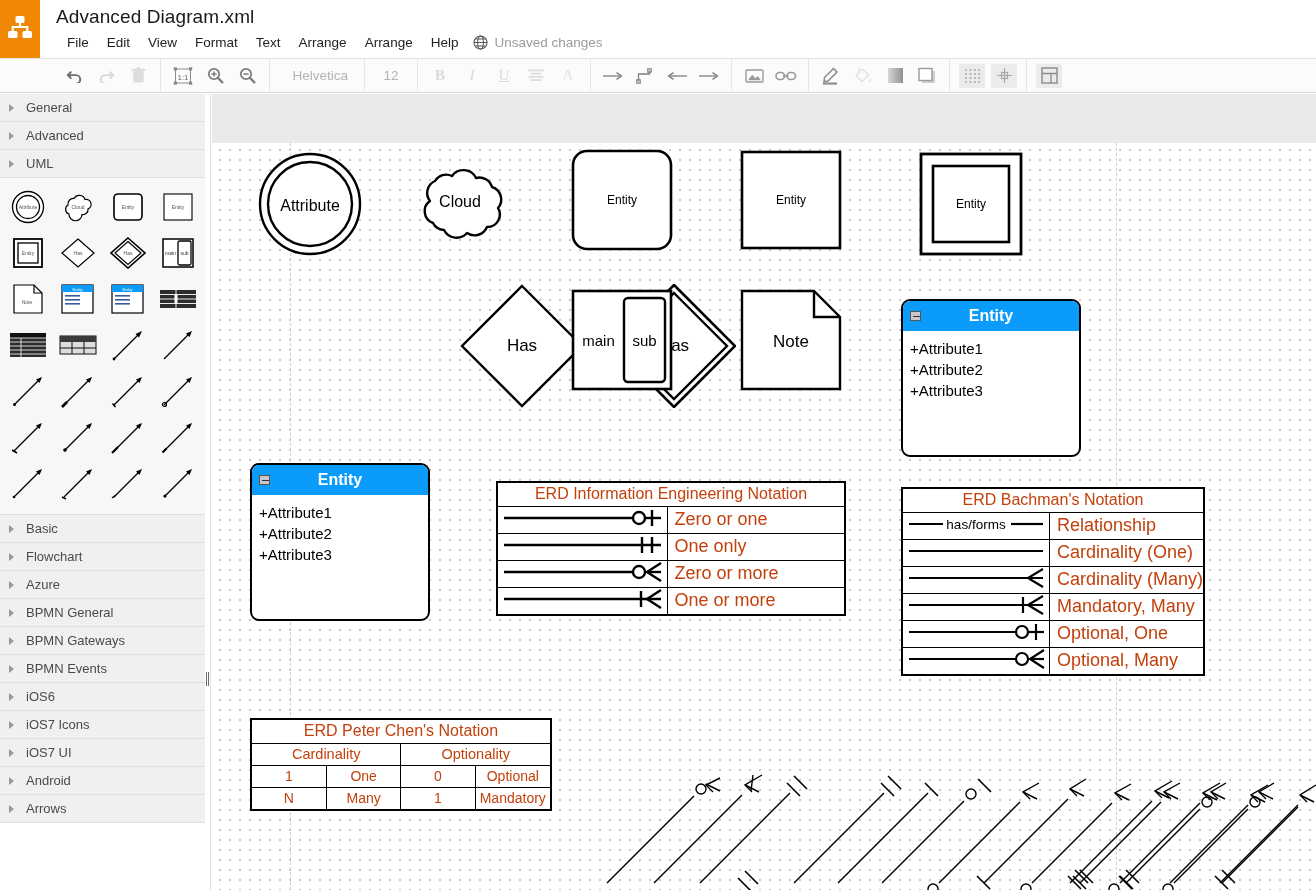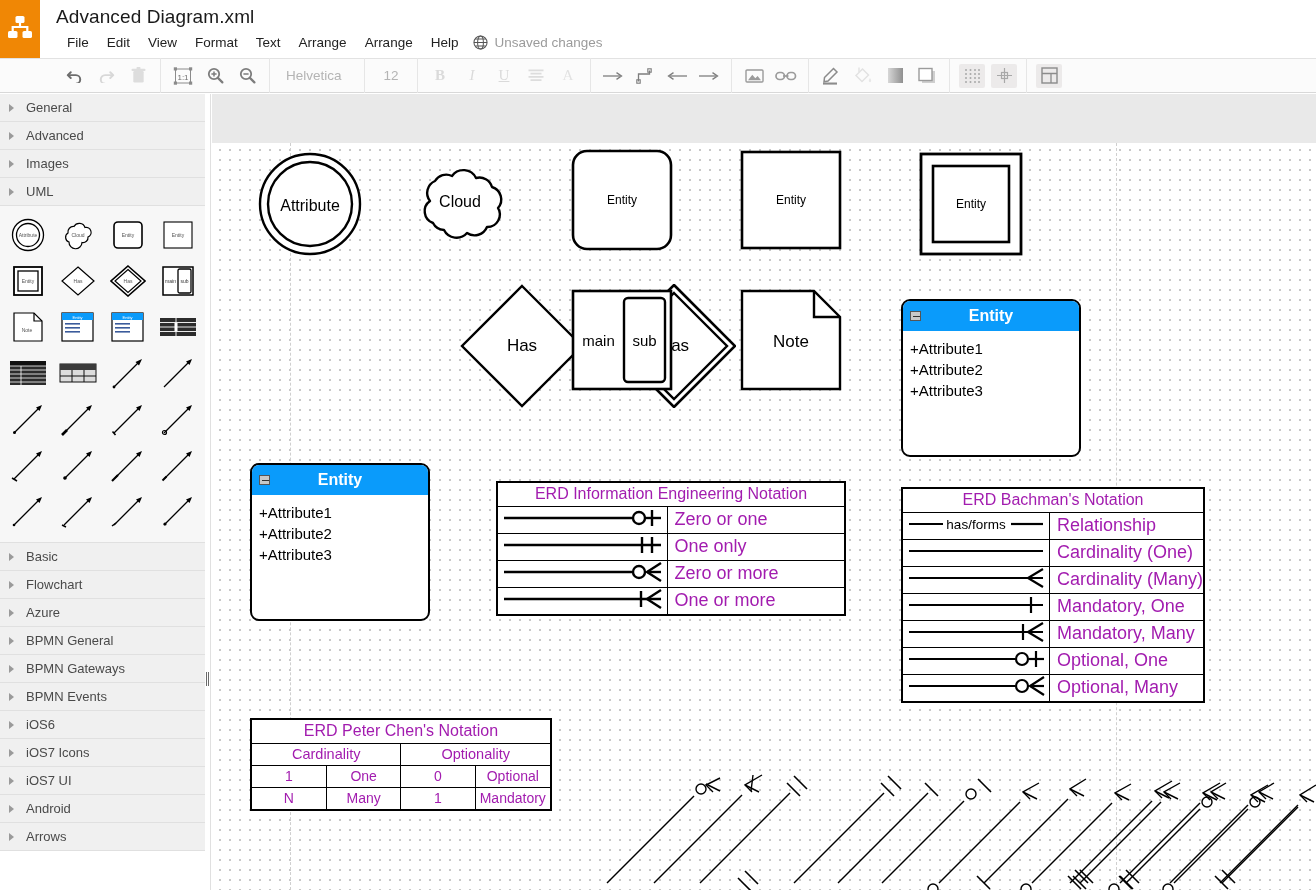--- a/index.html
+++ b/index.html
@@ -59,21 +59,21 @@
   
   .uml { position: absolute; border: 2px solid #000; border-radius: 9px; background: #fff; overflow: hidden; }
   .uml .hdr { background: #0a9bfb; color: #fff; font-weight: bold; text-align: center; position: relative; }
   .uml .hdr .minus { position: absolute; left: 7px; top: 50%; transform: translateY(-50%); width: 11px; height: 10px; background: #c8c8c8; border: 1px solid #555; }
   .uml .hdr .minus:after { content: ""; position: absolute; left: 2px; top: 4px; width: 7px; height: 1px; background: #333; }
   .uml .body { padding: 7px 0 0 7px; }
   .uml .body div { color: #000; }
 
   
   .ntable { position: absolute; border: 2px solid #000; background: #fff; border-collapse: collapse; }
-  .ntable td, .ntable th { border: 1px solid #000; padding: 0; font-weight: normal; color: #a21caf; }
+  .ntable td, .ntable th { border: 1px solid #000; padding: 0; font-weight: normal; color: #c2410c; }
   .ntable .ttl { text-align: center; font-size: 16px; padding: 2px 0 3px 0; }
   .ntable .sym { width: 170px; height: 24px; }
   .ntable .txt { font-size: 18px; padding: 1px 0 2px 7px; white-space: nowrap; }
   .chen td { text-align: center; font-size: 14px; padding: 2px 0 3px 0; }
 </style>
 </head>
 <body>
 
 <div id="app">
 
@@ -152,21 +152,21 @@
       </div>
       <div class="tbtn">
         <svg width="17" height="17" viewBox="0 0 17 17">
             <circle cx="7" cy="7" r="5.2" fill="none" stroke="#7d7d7d" stroke-width="1.8"></circle>
             <path d="M10.9 10.9 L15.4 15.4" stroke="#7d7d7d" stroke-width="2.2" stroke-linecap="round"></path>
             <path d="M4.4 7h5.2" stroke="#7d7d7d" stroke-width="1.5"></path>
           </svg>
       </div>
     </div>
     <div class="tgroup">
-      <div class="tfield" style="width:82px;text-align:left">Helvetica</div>
+      <div class="tfield" style="width:82px;text-align:right">Helvetica</div>
     </div>
     <div class="tgroup">
       <div class="tfield" style="width:40px;text-align:center">12</div>
     </div>
     <div class="tgroup">
       <div class="tbtn disabled">
           <span style="font-size:15px;font-weight:bold;color:#b3b3b3;font-family:'Liberation Serif',serif">B</span>
         </div>
       <div class="tbtn disabled">
           <span style="font-size:15px;font-style:italic;color:#b3b3b3;font-family:'Liberation Serif',serif">I</span>
@@ -299,21 +299,20 @@
             <rect x="1" y="1" width="15" height="15" fill="none" stroke="#8b8b8b" stroke-width="1.4"></rect>
             <path d="M1 6.5h15M10 6.5v9.5" stroke="#8b8b8b" stroke-width="1.3"></path>
           </svg>
       </div>
     </div>
   </div>
 
   <div class="sidebar">
     <div class="cat"><span class="arr"></span><span>General</span></div>
     <div class="cat"><span class="arr"></span><span>Advanced</span></div>
-    <div class="cat"><span class="arr"></span><span>Images</span></div>
     <div class="cat"><span class="arr"></span><span>UML</span></div>
 
     <div class="palette">
 
       <div class="prow">
         <div class="pcell">
             <svg width="34" height="34" viewBox="0 0 34 34">
               <circle cx="17" cy="17" r="15.5" fill="#fff" stroke="#000" stroke-width="1.3"></circle>
               <circle cx="17" cy="17" r="11.5" fill="#fff" stroke="#000" stroke-width="1.3"></circle>
               <text x="17" y="19" font-size="5" text-anchor="middle" fill="#555" font-family="Liberation Sans, sans-serif">Attribute</text>
@@ -729,27 +728,20 @@
                   <path d="M6 11 H140" stroke="#000" stroke-width="2.2"></path>
                 </svg></td>
           <td class="txt">Cardinality (One)</td>
         </tr>
         <tr>
           <td class="sym"><svg width="146" height="22" viewBox="0 0 146 22">
                   <path d="M6 11 H140" stroke="#000" stroke-width="2.2"></path>
                   <path d="M140 2 L125 11 L140 20" fill="none" stroke="#000" stroke-width="2.2"></path>
                 </svg></td>
           <td class="txt">Cardinality (Many)</td>
-        </tr>
-        <tr>
-          <td class="sym"><svg width="146" height="22" viewBox="0 0 146 22">
-                  <path d="M6 11 H140" stroke="#000" stroke-width="2.2"></path>
-                  <path d="M128 3 V19" stroke="#000" stroke-width="2.2"></path>
-                </svg></td>
-          <td class="txt">Mandatory, One</td>
         </tr>
         <tr>
           <td class="sym"><svg width="146" height="22" viewBox="0 0 146 22">
                   <path d="M6 11 H140" stroke="#000" stroke-width="2.2"></path>
                   <path d="M140 2 L125 11 L140 20" fill="none" stroke="#000" stroke-width="2.2"></path>
                   <path d="M120 3 V19" stroke="#000" stroke-width="2.2"></path>
                 </svg></td>
           <td class="txt">Mandatory, Many</td>
         </tr>
         <tr>

